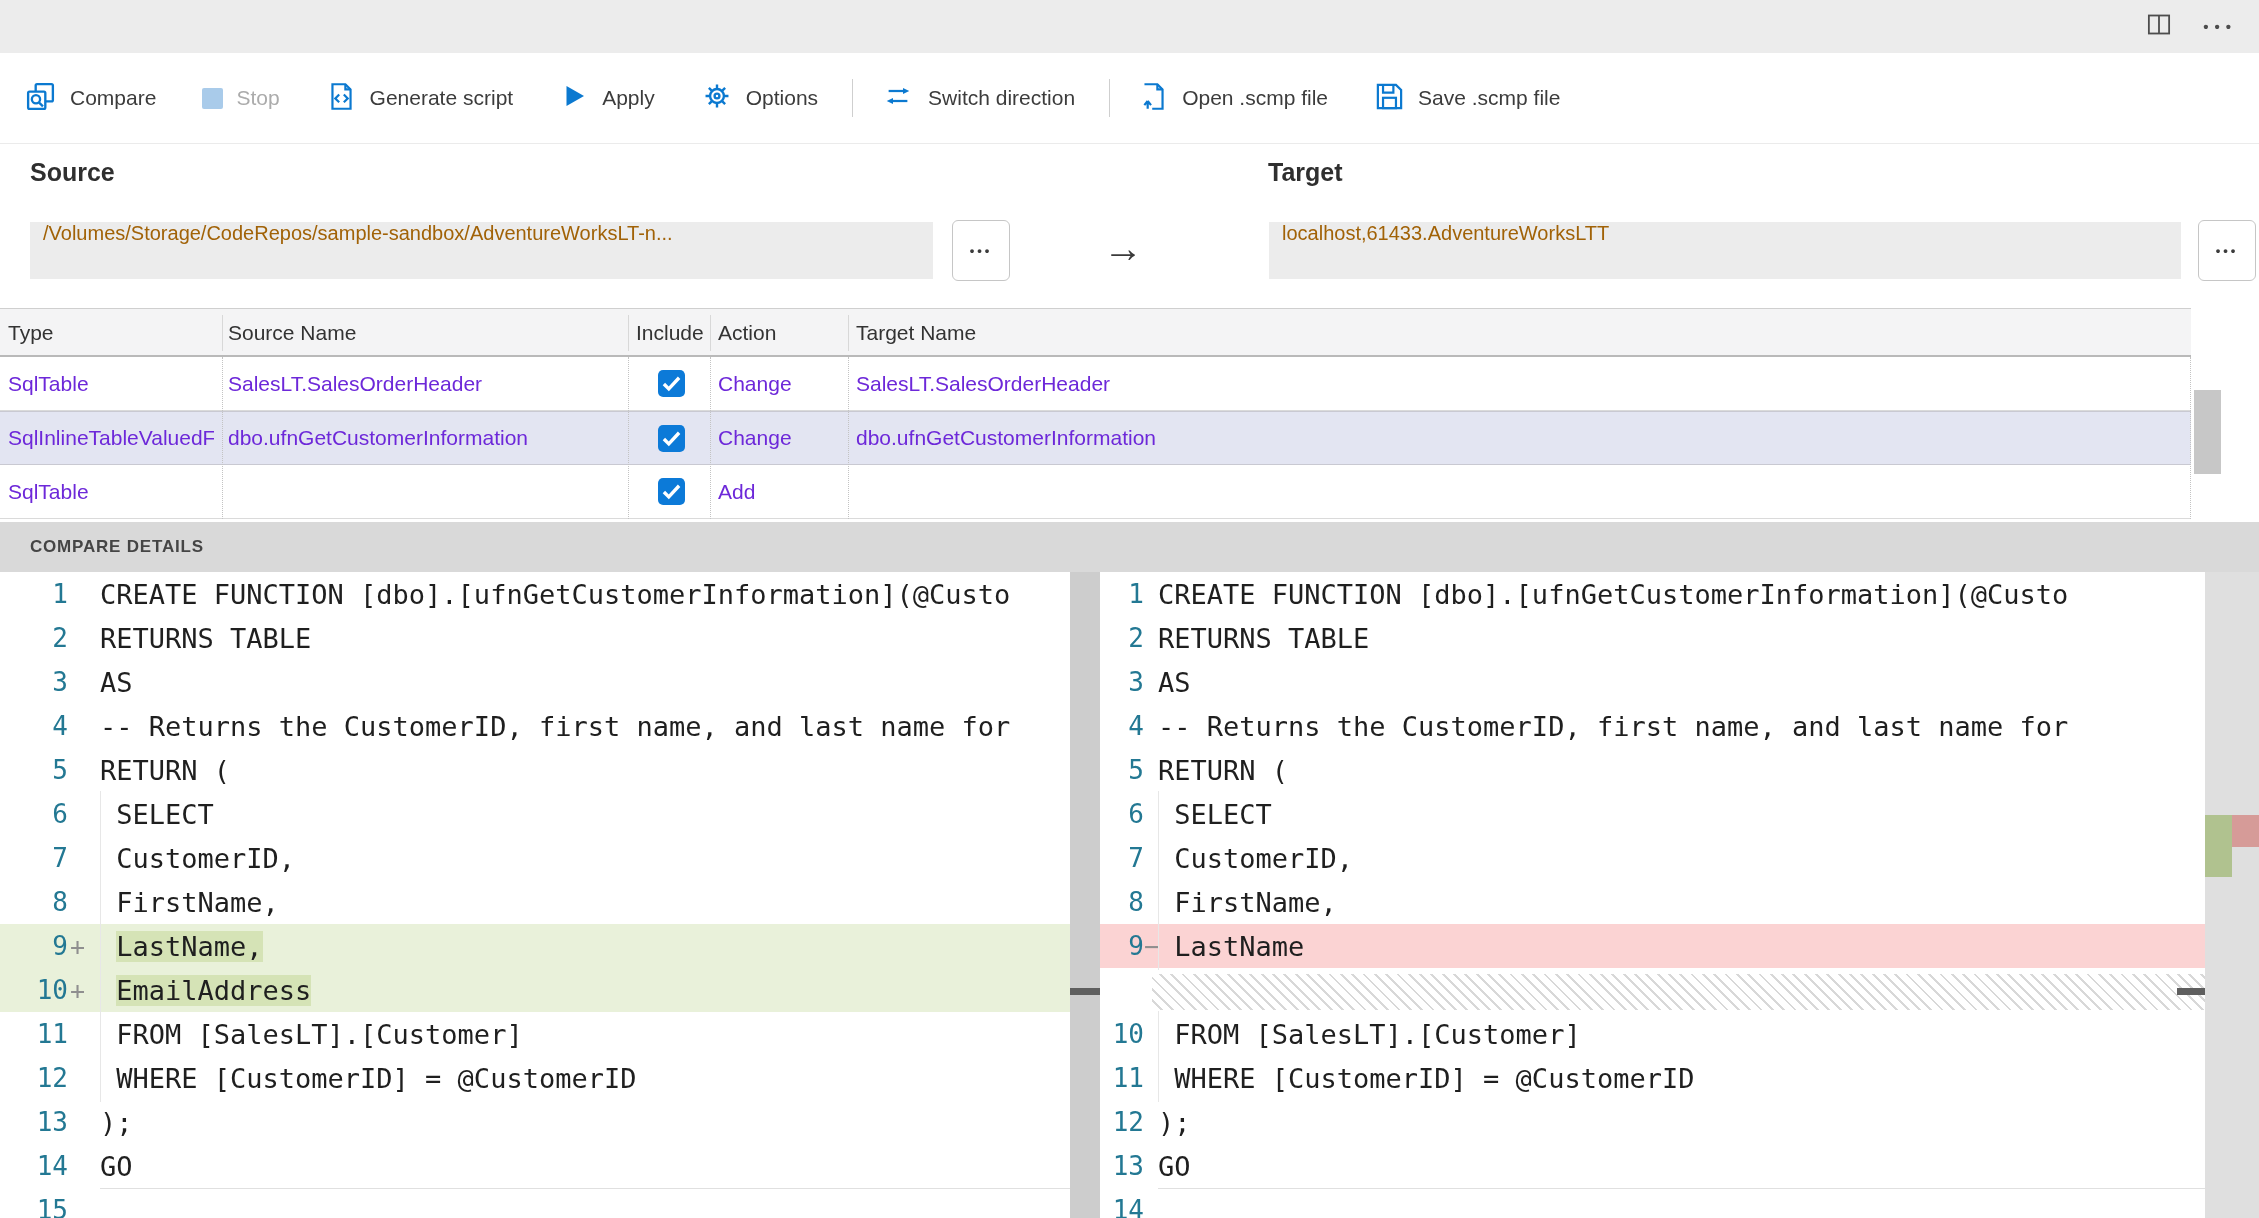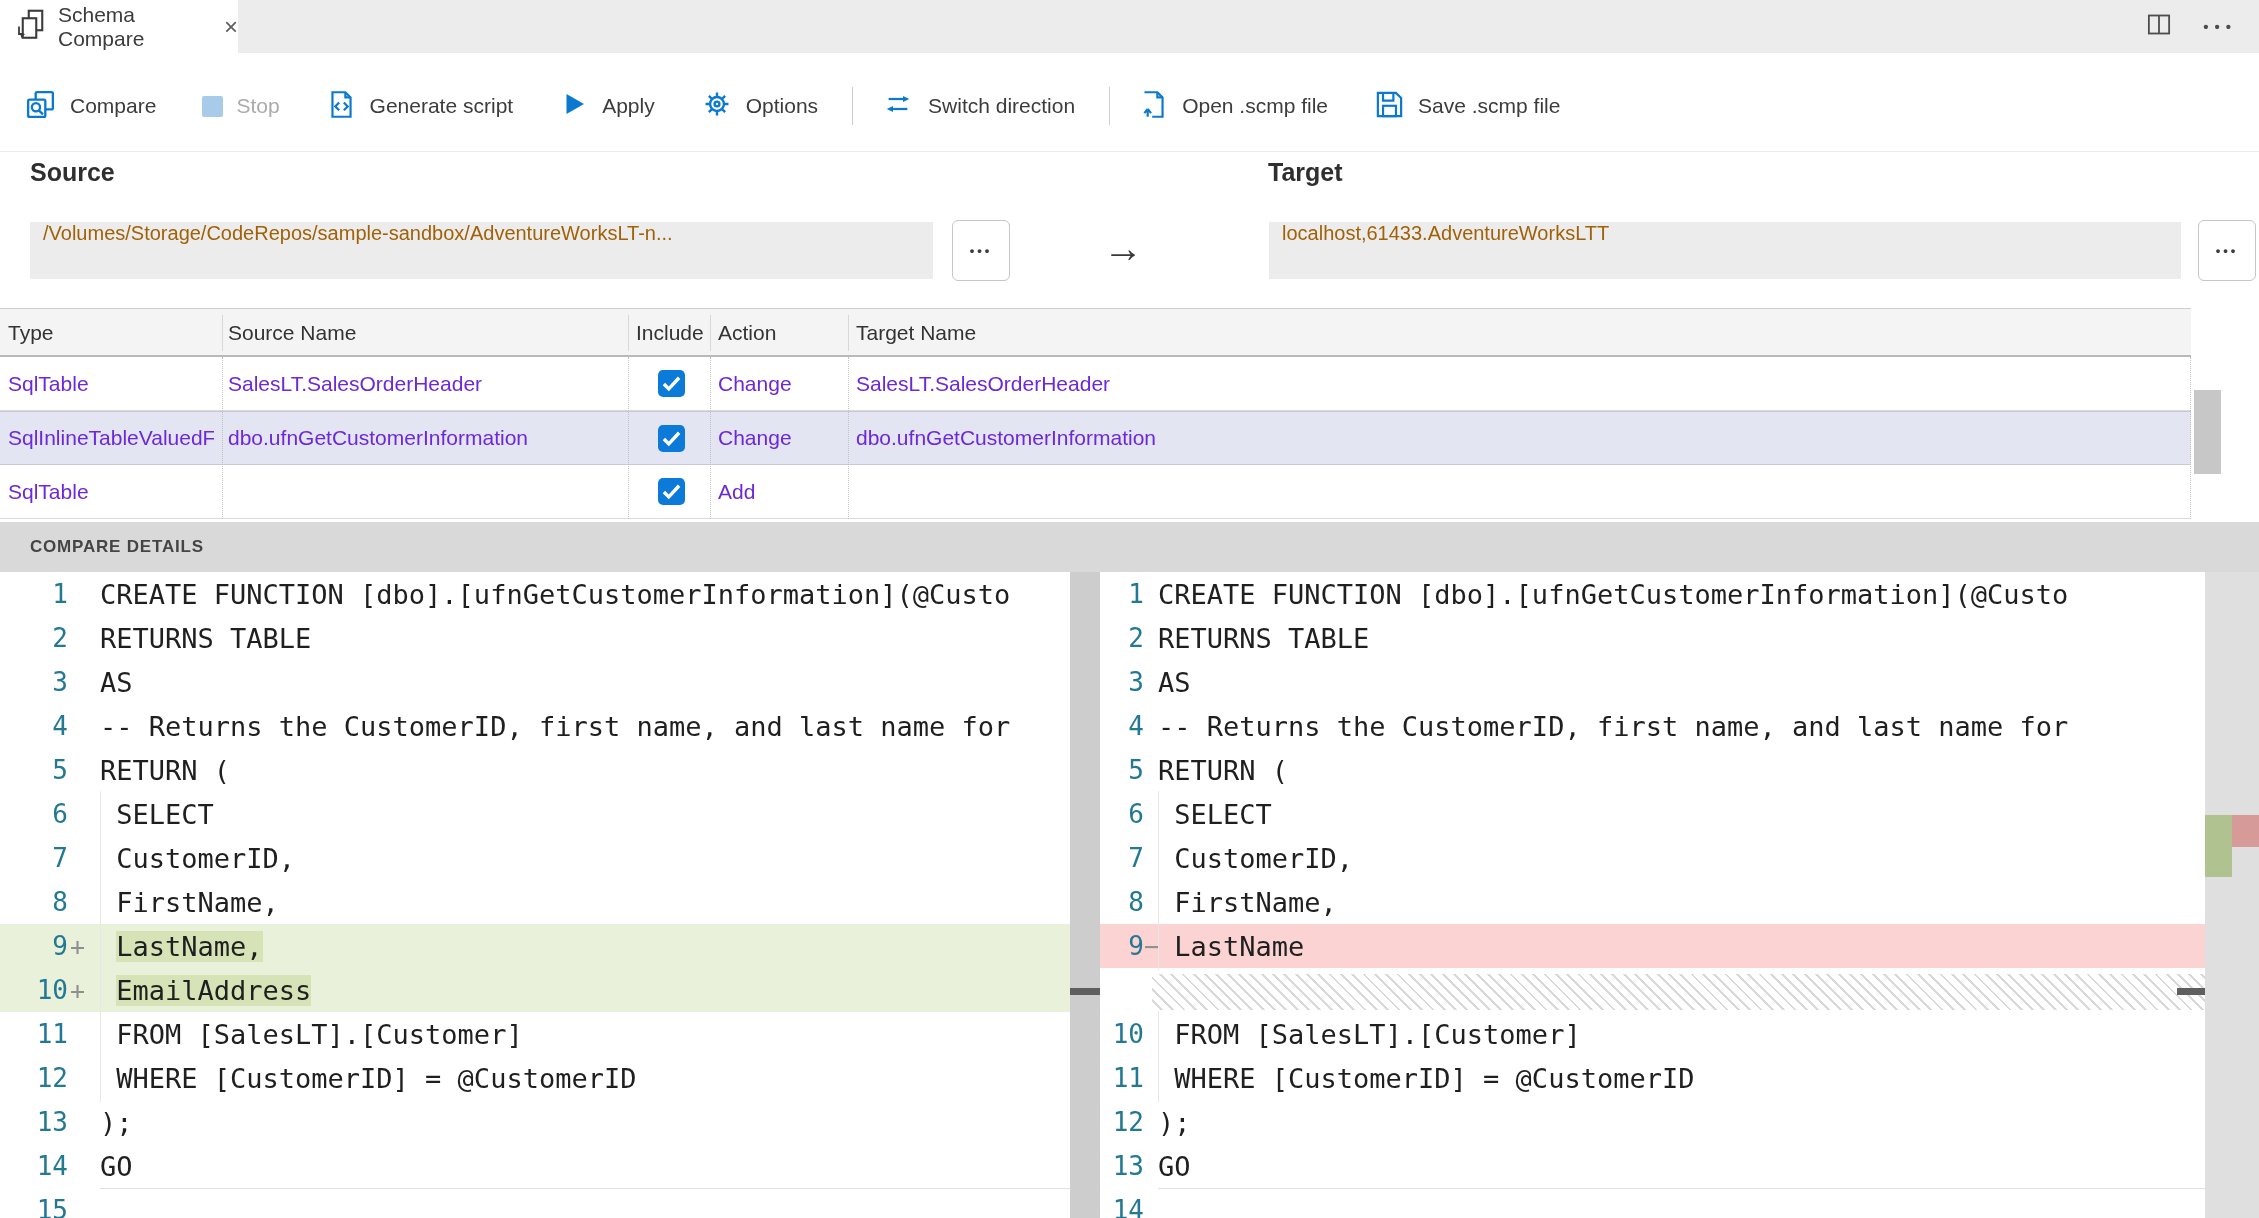--- a/index.html
+++ b/index.html
@@ -10,21 +10,21 @@
   .tabstrip { position:absolute; top:0; left:0; width:2259px; height:53px; background:#ececec; }
   .tab { position:absolute; left:0; top:0; width:238px; height:53px; background:#fff;
          display:flex; align-items:center; padding-left:16px; gap:12px; cursor:pointer; }
   .tab-title { font-size:21px; color:#3c3c3c; }
   .tab-close { font-size:24px; color:#5f5f5f; margin-left:6px; line-height:1; }
   .editor-actions { position:absolute; right:22px; top:0; height:53px; display:flex; align-items:center; gap:30px; }
   .dots { color:#4d4d4d; font-size:15px; font-weight:bold; letter-spacing:6px; }
 
   
   .toolbar { position:absolute; top:53px; left:0; width:2259px; height:91px; background:#fff;
-             border-bottom:1px solid #ebebeb; display:flex; align-items:center; padding-left:24px;margin-top:8px; }
+             border-bottom:1px solid #ebebeb; display:flex; align-items:center; padding-left:24px; }
   .tb-item { display:flex; align-items:center; gap:13px; margin-right:46px; cursor:pointer; }
   .tb-label { font-size:21px; color:#3c3c3c; white-space:nowrap; }
   .tb-item.disabled .tb-label { color:#ababab; }
   .tb-sep { width:1px; height:38px; background:#cfcfcf; margin:0 28px 0 -12px; }
   .stop-square { width:21px; height:21px; background:#a9cbea; border-radius:2px; display:inline-block; }
 
   
   .sec-label { position:absolute; font-size:25px; font-weight:bold; color:#2f2f2f; top:158px; }
   .src-label { left:30px; } .tgt-label { left:1253px;margin-left:15px; }
   .path-input { position:absolute; top:222px; height:57px; background:#ececec; border:none;
@@ -93,32 +93,20 @@
   .overview-ruler { position:absolute; left:2205px; top:572px; width:54px; height:646px; background:#dfdfdf; cursor:pointer; }
   .ov-green { position:absolute; left:0;  top:243px; width:27px; height:62px; background:#b0c28f; }
   .ov-red   { position:absolute; left:27px; top:243px; width:27px; height:32px; background:#d69b98; }
 </style>
 </head>
 <body>
 
 <div id="app">
 
   <div class="tabstrip">
-    <div class="tab">
-      <span>
-        <svg width="30" height="36" viewBox="0 0 20 24" fill="none">
-          <rect x="8.5" y="2.5" width="9" height="13" stroke="#3b3b3b" stroke-width="1.4" fill="#fff"></rect>
-          <rect x="4.5" y="7.5" width="9" height="13" stroke="#3b3b3b" stroke-width="1.4" fill="#fff"></rect>
-          <path d="M2 13 v5 h2" stroke="#3b3b3b" stroke-width="1.2" fill="none"></path>
-          <path d="M3.6 20.6 l2.4 -2.6 l-3.4 -0.6 z" fill="#3b3b3b"></path>
-        </svg>
-      </span>
-      <span class="tab-title">Schema Compare</span>
-      <span class="tab-close">×</span>
-    </div>
     <div class="editor-actions">
       <span>
         <svg width="28" height="27" viewBox="0 0 24 24" fill="none" stroke="#4d4d4d" stroke-width="1.6">
           <rect x="3" y="4" width="18" height="16"></rect>
             <path d="M12 4 v16"></path>
         </svg>
       </span>
       <span class="dots">•••</span>
     </div>
   </div>

